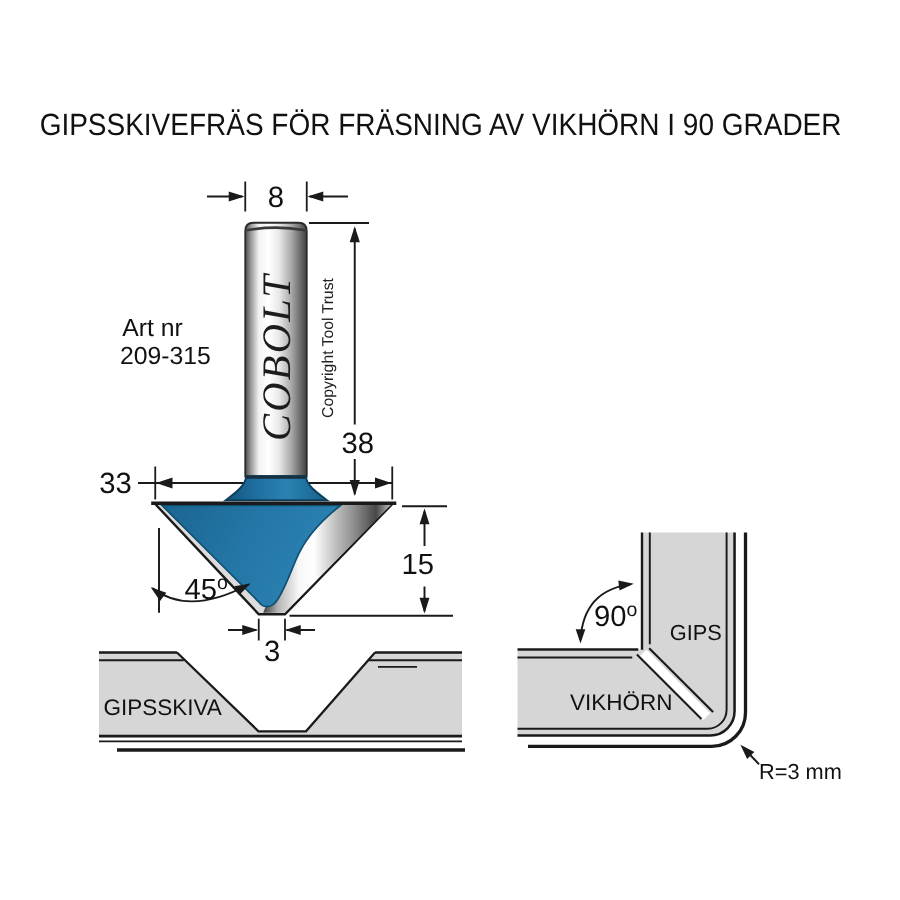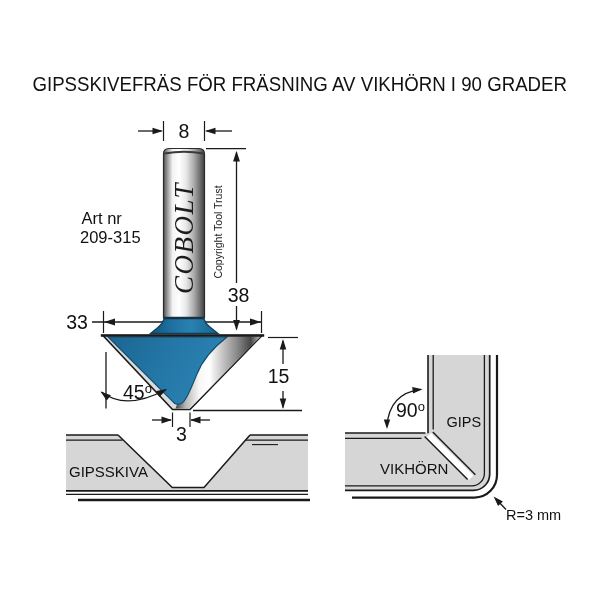--- a/index.html
+++ b/index.html
@@ -1,18 +1,18 @@
 <!DOCTYPE html>
 <html><head>
 <meta charset="utf-8">
 <style>
   html,body{margin:0;padding:0;background:#fff;}
   .page{position:relative;width:600px;height:600px;background:#fff;overflow:hidden;
         font-family:"Liberation Sans",sans-serif;}
-  .title{position:absolute;top:72px;left:0;width:600px;text-align:center;
+  .title{position:absolute;top:72px;left:0;width:600px;text-align:left;
          font-size:20.5px;color:#111;white-space:nowrap;}
   .title span{display:inline-block;transform:scaleX(0.91);transform-origin:center;}
   svg{position:absolute;top:0;left:0;}
   svg text{font-family:"Liberation Sans",sans-serif;fill:#111;}
   .dim{stroke:#1a1a1a;stroke-width:1.3;fill:none;}
   .tick{stroke:#1a1a1a;stroke-width:1.2;fill:none;}
   .arr{fill:#1a1a1a;stroke:none;}
   .dimtxt{font-size:19.5px;}
   .suptxt{font-size:13px;}
   .lbl{font-size:15px;}

